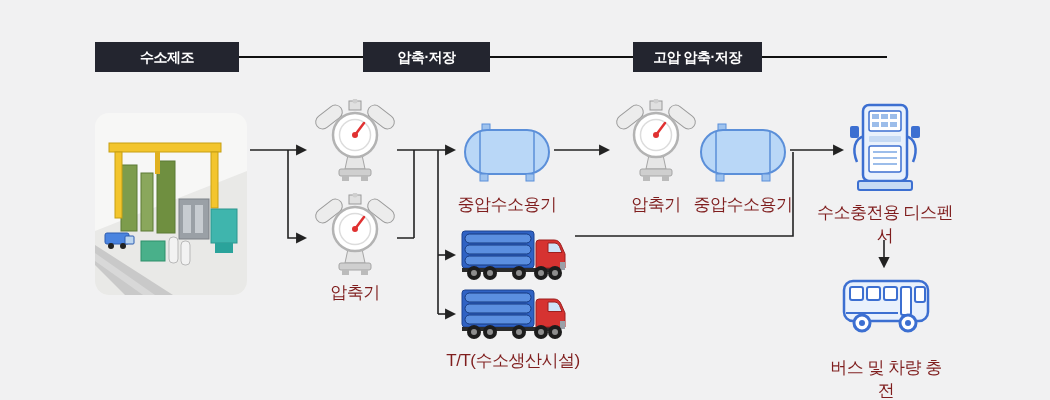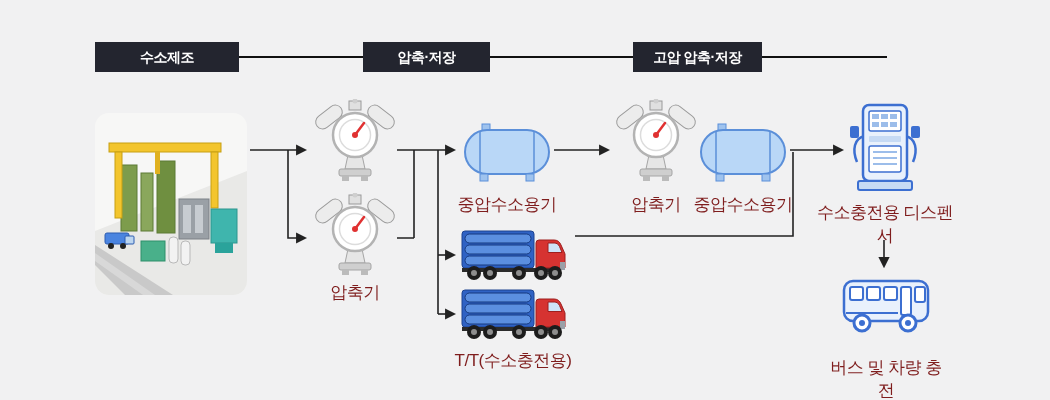--- a/index.html
+++ b/index.html
@@ -174,21 +174,21 @@
       </g>
       <g fill="#8d8d8d">
         <circle cx="13" cy="47" r="3"></circle>
           <circle cx="29" cy="47" r="3"></circle>
         <circle cx="58" cy="47" r="3"></circle>
           <circle cx="80" cy="47" r="3"></circle>
           <circle cx="94" cy="47" r="3"></circle>
       </g>
     </svg>
   </div>
-  <div class="nlabel" style="left:438px;top:349px;width:150px;">T/T(수소충전용)</div>
+  <div class="nlabel" style="left:438px;top:349px;width:150px;">T/T(수소생산시설)</div>
 
   <div class="node" style="left:614px;top:99px;">
     <svg width="84" height="88" viewBox="0 0 84 88">
       <g stroke="#9a9a9a" fill="#ececec">
         <rect x="1" y="11" width="30" height="14" rx="7" transform="rotate(-38 16 18)"></rect>
         <rect x="53" y="11" width="30" height="14" rx="7" transform="rotate(38 68 18)"></rect>
       </g>
       <rect x="36" y="2" width="12" height="9" fill="#e0e0e0" stroke="#9a9a9a"></rect>
       <circle cx="42" cy="2" r="2.5" fill="#cfcfcf"></circle>
       <polygon points="35,56 49,56 52,70 32,70" fill="#e6e6e6" stroke="#a5a5a5"></polygon>

